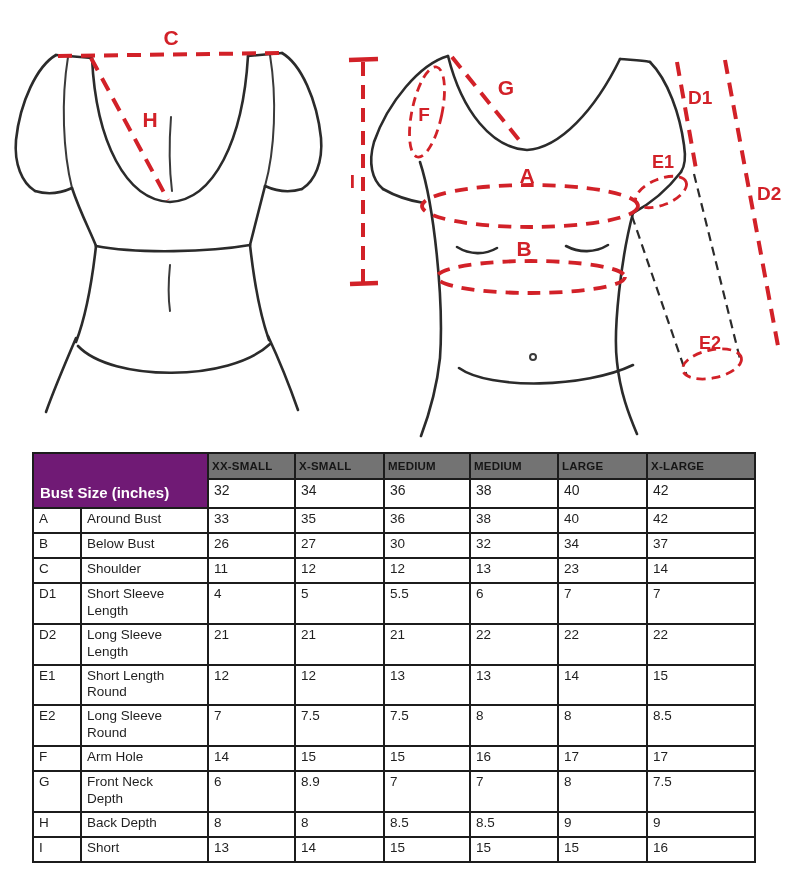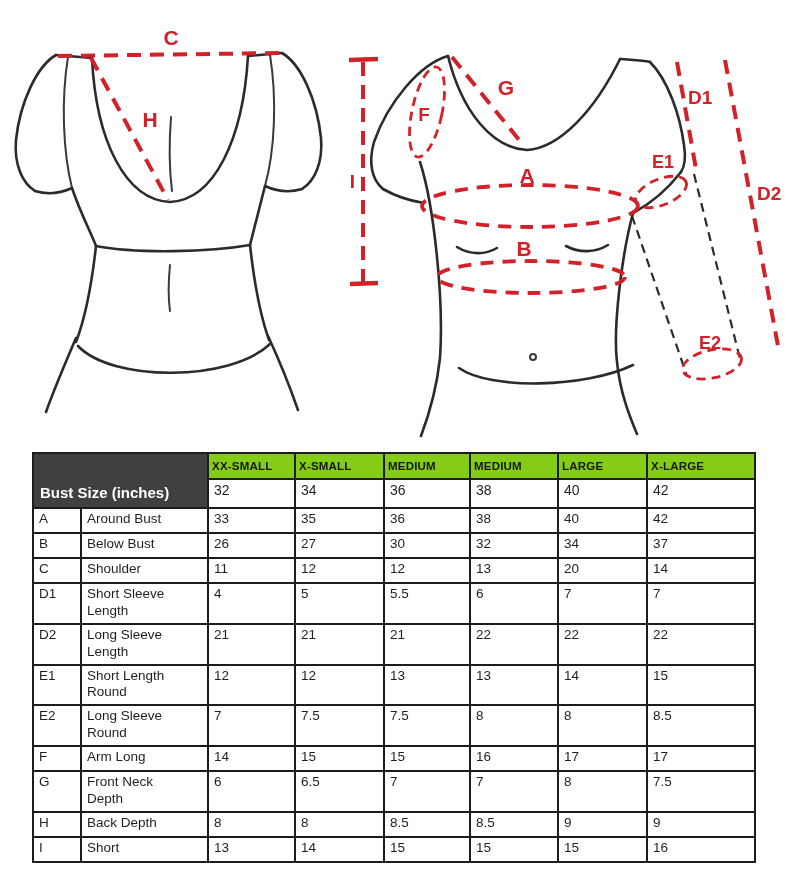--- a/index.html
+++ b/index.html
@@ -34,31 +34,31 @@
   .size-table td, .size-table th {
     border:2px solid #1c1c1c;
     vertical-align:top;
     text-align:left;
     padding:2px 5px 3px 5px;
     font-size:13.5px;
     font-weight:normal;
     line-height:1.25;
   }
   .size-table th.size-head {
-    background:#84cc16;
+    background:#737373;
     color:#161616;
     font-weight:bold;
     font-size:11.5px;
     vertical-align:middle;
     height:20px;
     padding:2px 3px;
     letter-spacing:0.2px;
   }
   .size-table td.corner {
-    background:#404040;
+    background:#701a75;
     color:#ffffff;
     font-weight:bold;
     font-size:15px;
     vertical-align:bottom;
     padding:2px 6px 4px 6px;
   }
   .size-table tr.bust-row td { height:22px; font-size:14px; }
   .size-table td.letter { padding-left:5px; }
   .size-table td.mname  { padding-right:40px; }
   .size-table tr.single td { height:18px; }
@@ -207,21 +207,21 @@
         <td>34</td>
         <td>37</td>
       </tr>
       <tr class="single">
         <td class="letter">C</td>
         <td class="mname">Shoulder</td>
         <td>11</td>
         <td>12</td>
         <td>12</td>
         <td>13</td>
-        <td>20</td>
+        <td>23</td>
         <td>14</td>
       </tr>
       <tr>
         <td class="letter">D1</td>
         <td class="mname">Short Sleeve Length</td>
         <td>4</td>
         <td>5</td>
         <td>5.5</td>
         <td>6</td>
         <td>7</td>
@@ -252,33 +252,33 @@
         <td class="mname">Long Sleeve Round</td>
         <td>7</td>
         <td>7.5</td>
         <td>7.5</td>
         <td>8</td>
         <td>8</td>
         <td>8.5</td>
       </tr>
       <tr class="single">
         <td class="letter">F</td>
-        <td class="mname">Arm Long</td>
+        <td class="mname">Arm Hole</td>
         <td>14</td>
         <td>15</td>
         <td>15</td>
         <td>16</td>
         <td>17</td>
         <td>17</td>
       </tr>
       <tr>
         <td class="letter">G</td>
         <td class="mname">Front Neck Depth</td>
         <td>6</td>
-        <td>6.5</td>
+        <td>8.9</td>
         <td>7</td>
         <td>7</td>
         <td>8</td>
         <td>7.5</td>
       </tr>
       <tr class="single">
         <td class="letter">H</td>
         <td class="mname">Back Depth</td>
         <td>8</td>
         <td>8</td>

